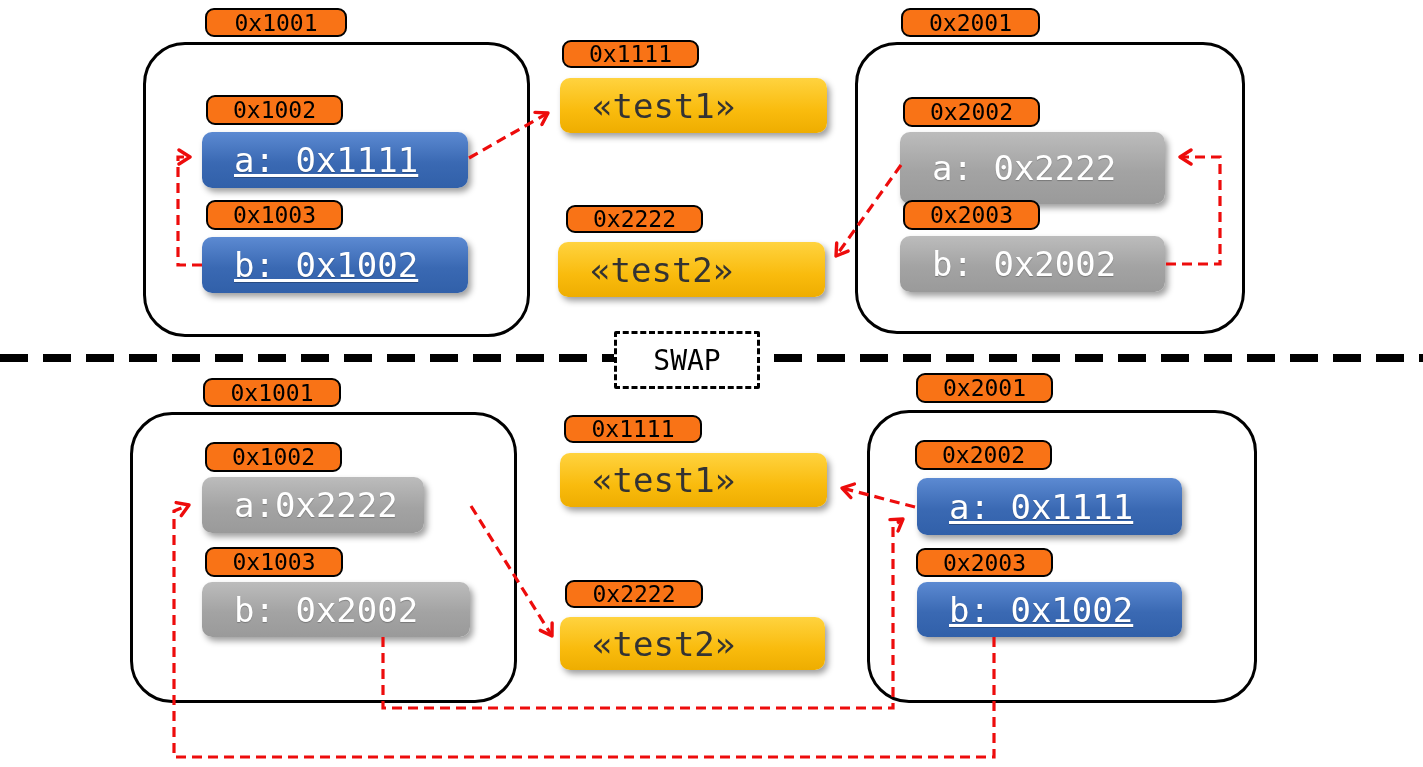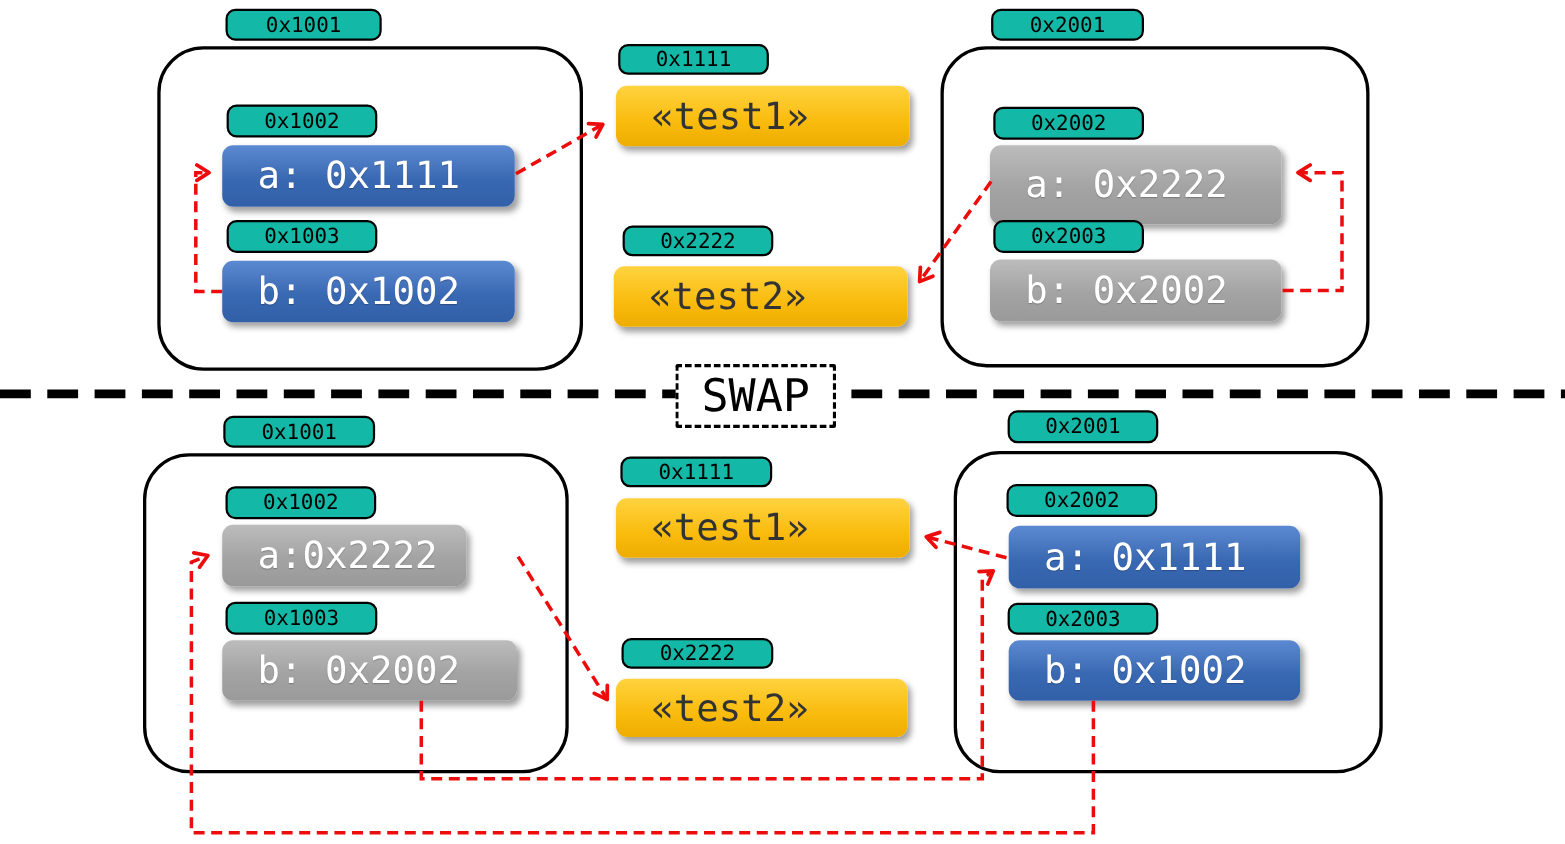--- a/index.html
+++ b/index.html
@@ -2,42 +2,42 @@
 <html><head>
 <meta charset="utf-8">
 <style>
   html,body{margin:0;padding:0;background:#fff;}
   body{width:1423px;height:767px;position:relative;overflow:hidden;
        font-family:"DejaVu Sans Mono","Liberation Mono",monospace;}
 
   .frame{position:absolute;background:#fff;border:3px solid #000;
          border-radius:42px;box-sizing:border-box;z-index:1;}
 
-  .addr{position:absolute;background:#14b8a6;border:2.5px solid #000;
+  .addr{position:absolute;background:#f97316;border:2.5px solid #000;
         border-radius:9px;box-sizing:border-box;z-index:3;
         display:flex;align-items:center;justify-content:center;
-        font-size:19px;color:#000;}
+        font-size:23px;color:#000;}
 
   .vbox{position:absolute;border-radius:10px;box-sizing:border-box;z-index:2;
         display:flex;align-items:center;padding-left:32px;
         font-size:34px;color:#fff;
         box-shadow:3px 4px 6px rgba(0,0,0,.38);
         text-shadow:0 1px 1px rgba(0,0,0,.25);}
-  .vbox.blue{background:linear-gradient(180deg,#5c8ad2 0%,#3a69b3 55%,#3160a9 100%);}
+  .vbox.blue{background:linear-gradient(180deg,#5c8ad2 0%,#3a69b3 55%,#3160a9 100%);text-decoration:underline;}
   .vbox.gray{background:linear-gradient(180deg,#bcbcbc 0%,#a3a3a3 55%,#9a9a9a 100%);}
   .vbox.yellow{background:linear-gradient(180deg,#ffd33f 0%,#f9bb0d 60%,#eead00 100%);
                color:#333;text-shadow:none;}
 
   .overlay{position:absolute;left:0;top:0;z-index:5;pointer-events:none;}
 
   .swap-box{position:absolute;left:614px;top:331px;width:146px;height:58px;
             background:#fff;border:3.5px dashed #000;border-radius:2px;
             box-sizing:border-box;z-index:6;
             display:flex;align-items:center;justify-content:center;
-            font-size:41px;color:#000;}
+            font-size:28px;color:#000;}
 </style>
 </head>
 <body>
 
 <div class="frame" style="left:143px;top:42px;width:387px;height:295px"></div>
 <div class="addr" style="left:205px;top:8px;width:142px;height:29px">0x1001</div>
 <div class="addr" style="left:206px;top:95px;width:137px;height:30px">0x1002</div>
 <div class="vbox blue" style="left:202px;top:132px;width:266px;height:56px">a: 0x1111</div>
 <div class="addr" style="left:206px;top:200px;width:137px;height:30px">0x1003</div>
 <div class="vbox blue" style="left:202px;top:237px;width:266px;height:56px">b: 0x1002</div>

